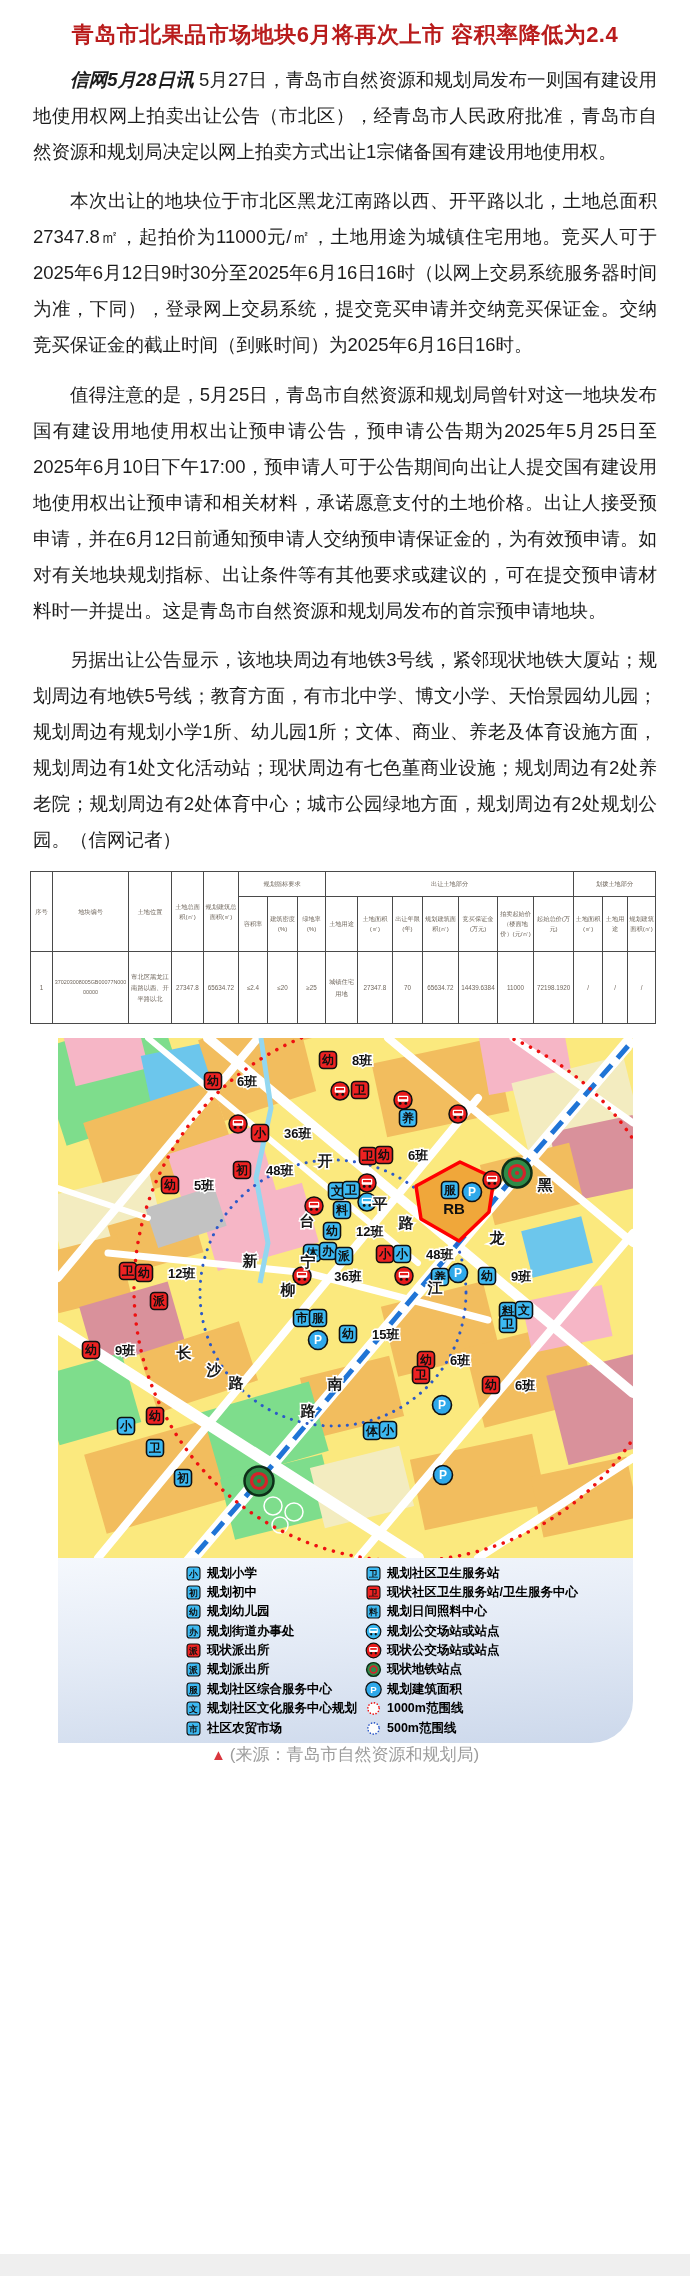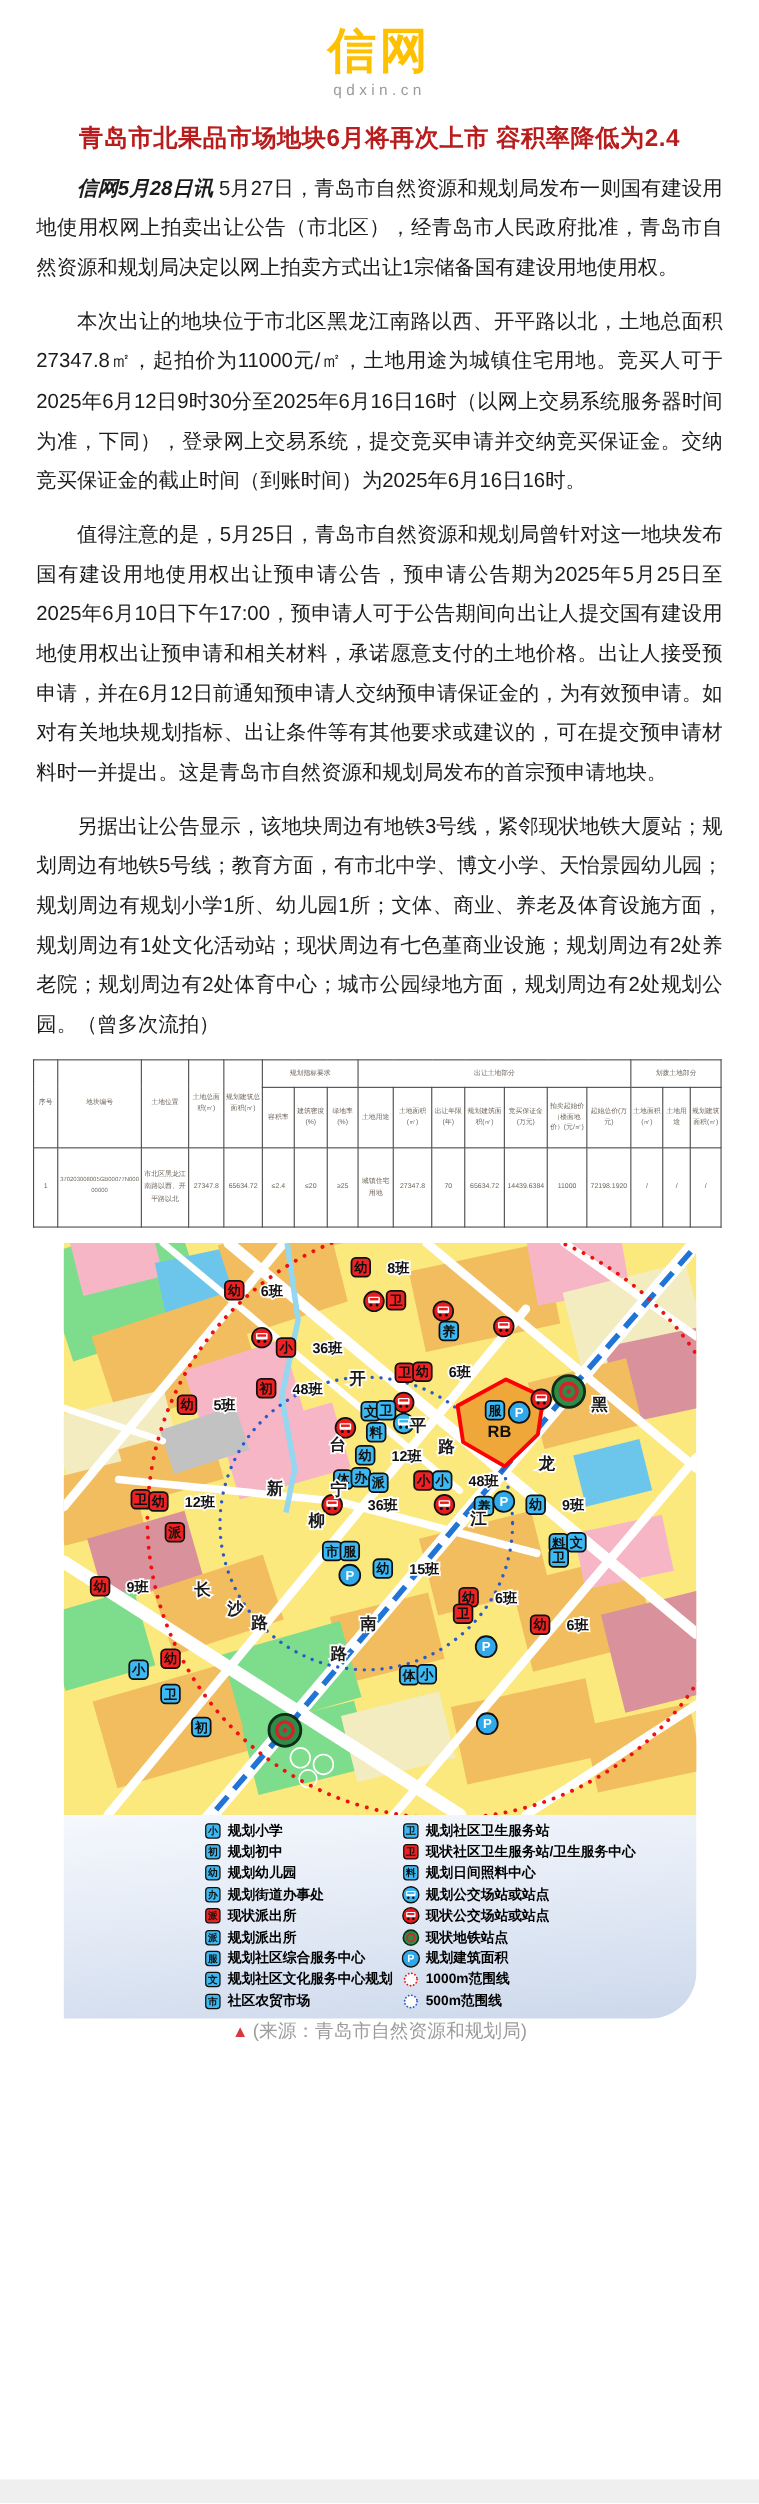--- a/index.html
+++ b/index.html
@@ -46,34 +46,28 @@
   
   .caption { text-align:center; font-size:17px; color:#9c9c9c; }
   .caption .tri { color:#d9363e; font-size:15px; margin-right:4px; }
   .footer-band { position:absolute; left:0; right:0; bottom:0; height:22px; background:#efefef; }
 </style>
 </head>
 <body>
 
 <div class="page">
 
-  <header class="masthead">
-    <div class="logo">
-      <span class="logo-text">信网</span>
-      <span class="logo-domain">qdxin.cn</span>
-    </div>
-  </header>
 
   <h1 class="title">青岛市北果品市场地块6月将再次上市 容积率降低为2.4</h1>
 
   <div id="paras" class="article-body">
       <p><span class="lead">信网5月28日讯</span> 5月27日，青岛市自然资源和规划局发布一则国有建设用地使用权网上拍卖出让公告（市北区），经青岛市人民政府批准，青岛市自然资源和规划局决定以网上拍卖方式出让1宗储备国有建设用地使用权。</p>
       <p>本次出让的地块位于市北区黑龙江南路以西、开平路以北，土地总面积27347.8㎡，起拍价为11000元/㎡，土地用途为城镇住宅用地。竞买人可于2025年6月12日9时30分至2025年6月16日16时（以网上交易系统服务器时间为准，下同），登录网上交易系统，提交竞买申请并交纳竞买保证金。交纳竞买保证金的截止时间（到账时间）为2025年6月16日16时。</p>
       <p>值得注意的是，5月25日，青岛市自然资源和规划局曾针对这一地块发布国有建设用地使用权出让预申请公告，预申请公告期为2025年5月25日至2025年6月10日下午17:00，预申请人可于公告期间向出让人提交国有建设用地使用权出让预申请和相关材料，承诺愿意支付的土地价格。出让人接受预申请，并在6月12日前通知预申请人交纳预申请保证金的，为有效预申请。如对有关地块规划指标、出让条件等有其他要求或建议的，可在提交预申请材料时一并提出。这是青岛市自然资源和规划局发布的首宗预申请地块。</p>
-      <p>另据出让公告显示，该地块周边有地铁3号线，紧邻现状地铁大厦站；规划周边有地铁5号线；教育方面，有市北中学、博文小学、天怡景园幼儿园；规划周边有规划小学1所、幼儿园1所；文体、商业、养老及体育设施方面，规划周边有1处文化活动站；现状周边有七色堇商业设施；规划周边有2处养老院；规划周边有2处体育中心；城市公园绿地方面，规划周边有2处规划公园。（曾多次流拍）</p>
+      <p>另据出让公告显示，该地块周边有地铁3号线，紧邻现状地铁大厦站；规划周边有地铁5号线；教育方面，有市北中学、博文小学、天怡景园幼儿园；规划周边有规划小学1所、幼儿园1所；文体、商业、养老及体育设施方面，规划周边有1处文化活动站；现状周边有七色堇商业设施；规划周边有2处养老院；规划周边有2处体育中心；城市公园绿地方面，规划周边有2处规划公园。（信网记者）</p>
     </div>
 
   <div class="table-wrap">
     <table id="landtable">
         <colgroup>
           <col style="width: 22px;">
           <col style="width: 76px;">
           <col style="width: 43px;">
           <col style="width: 32px;">
           <col style="width: 35px;">

